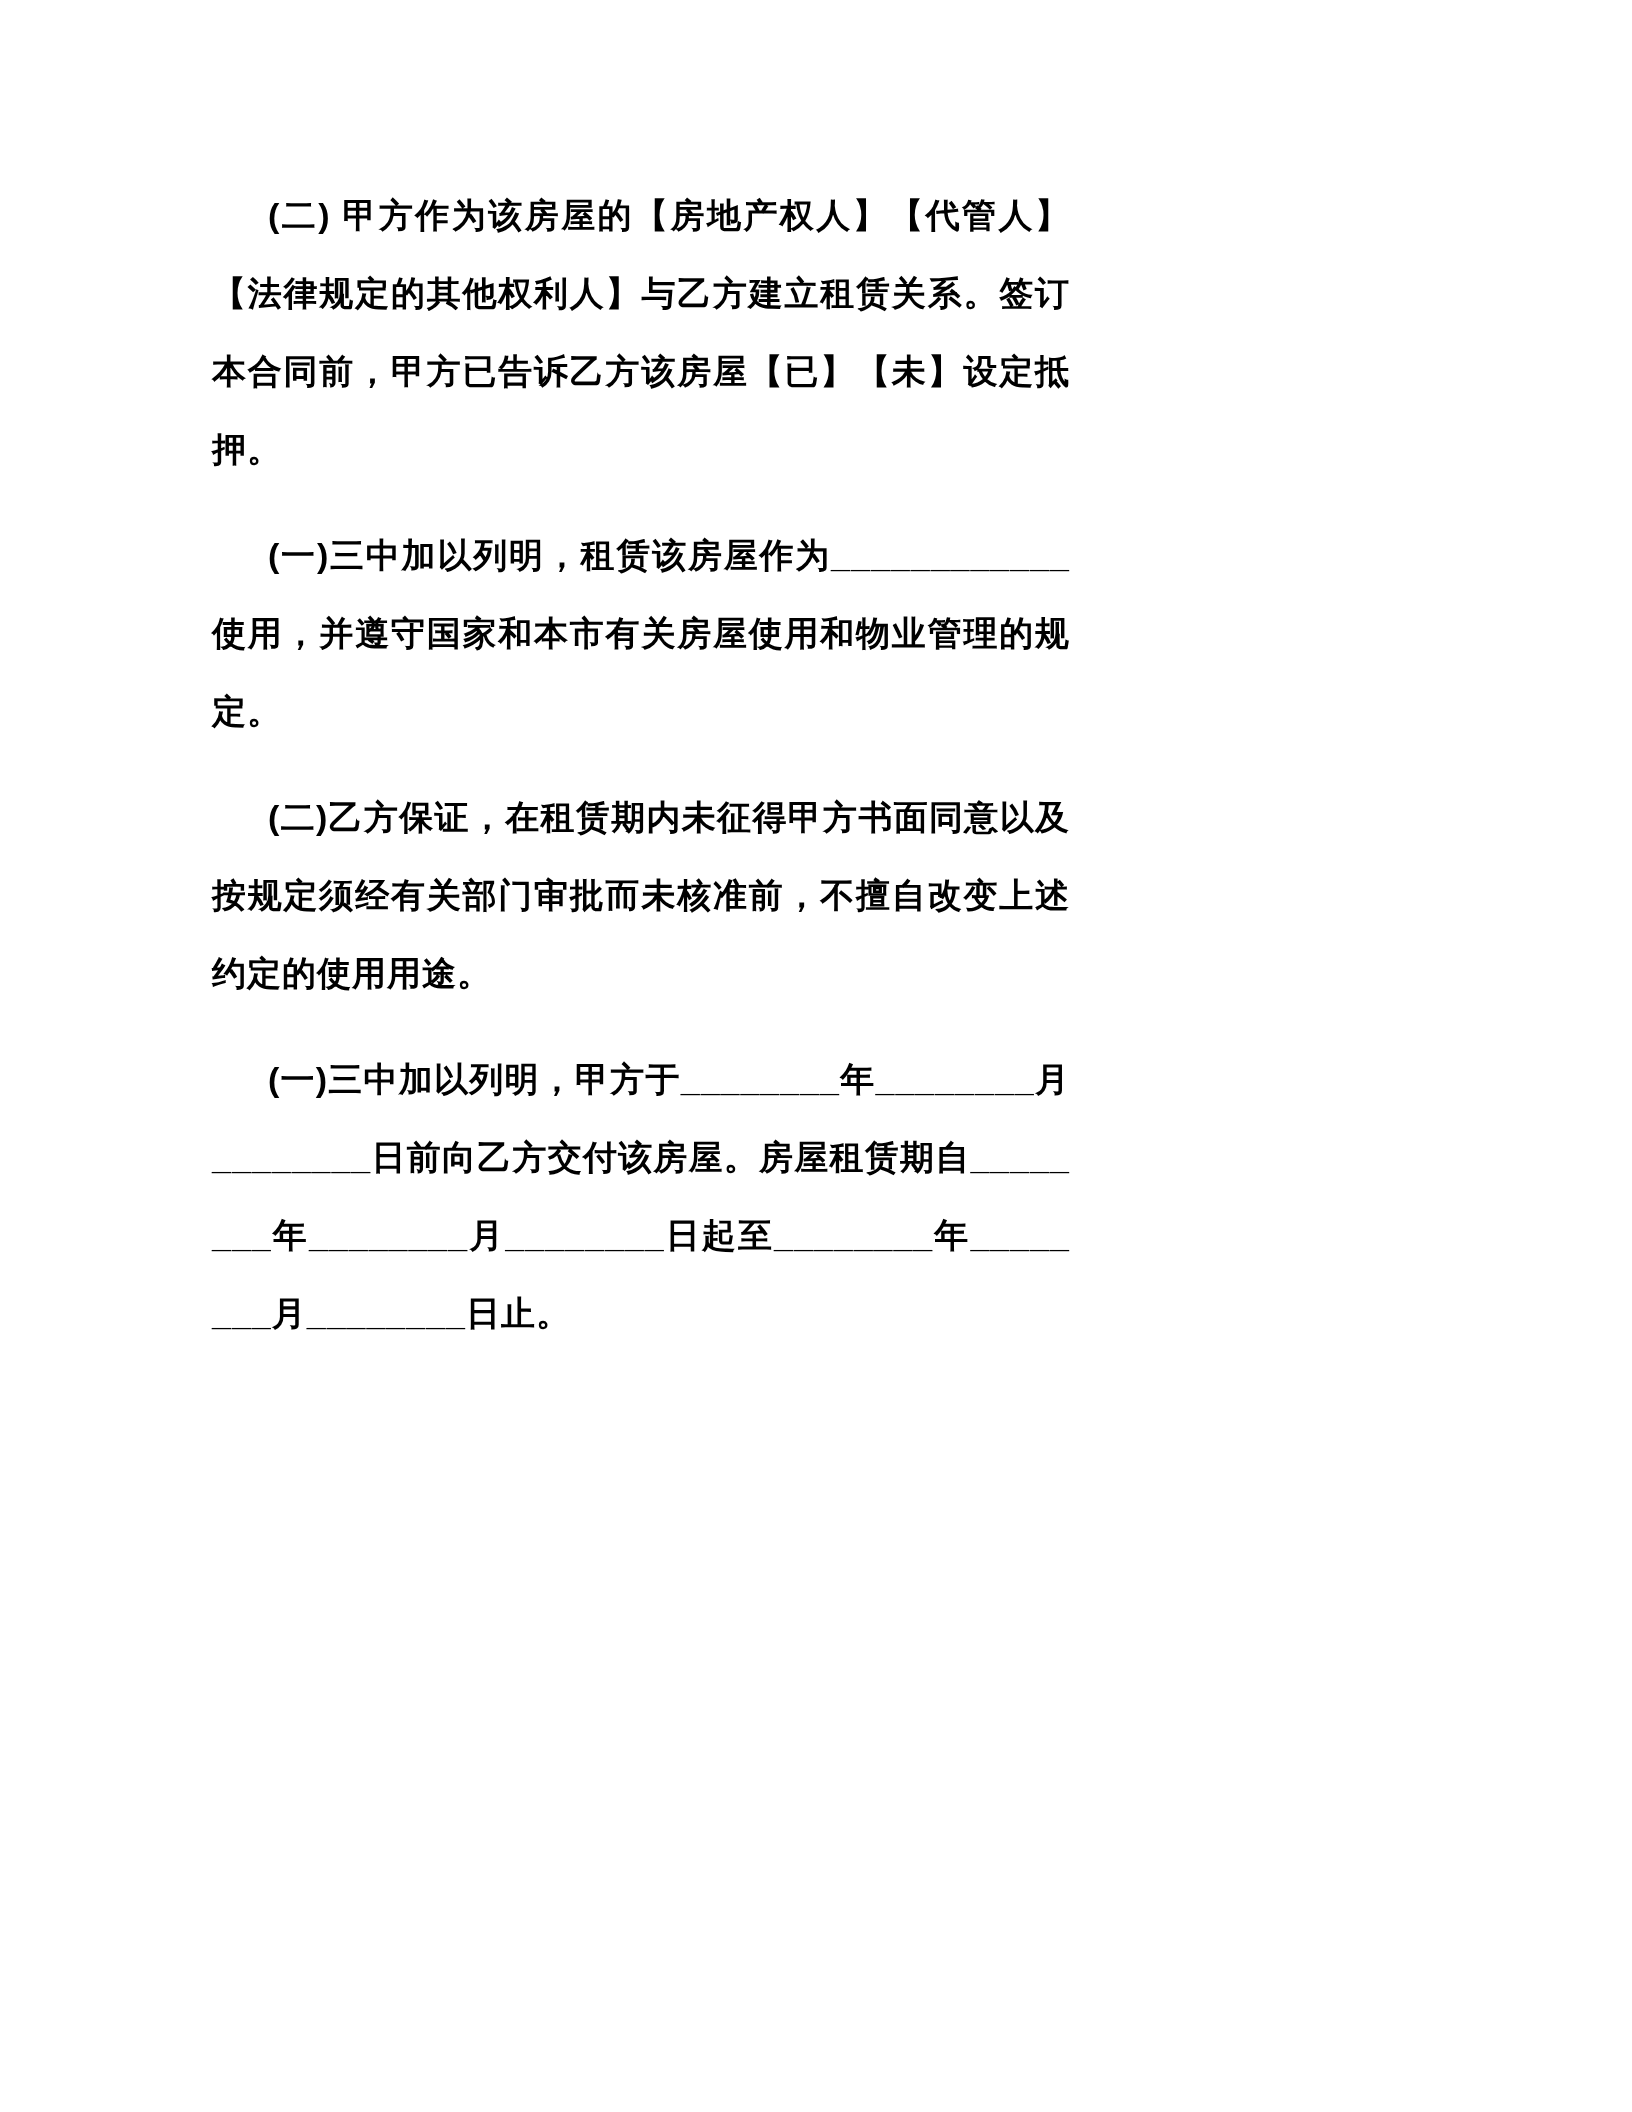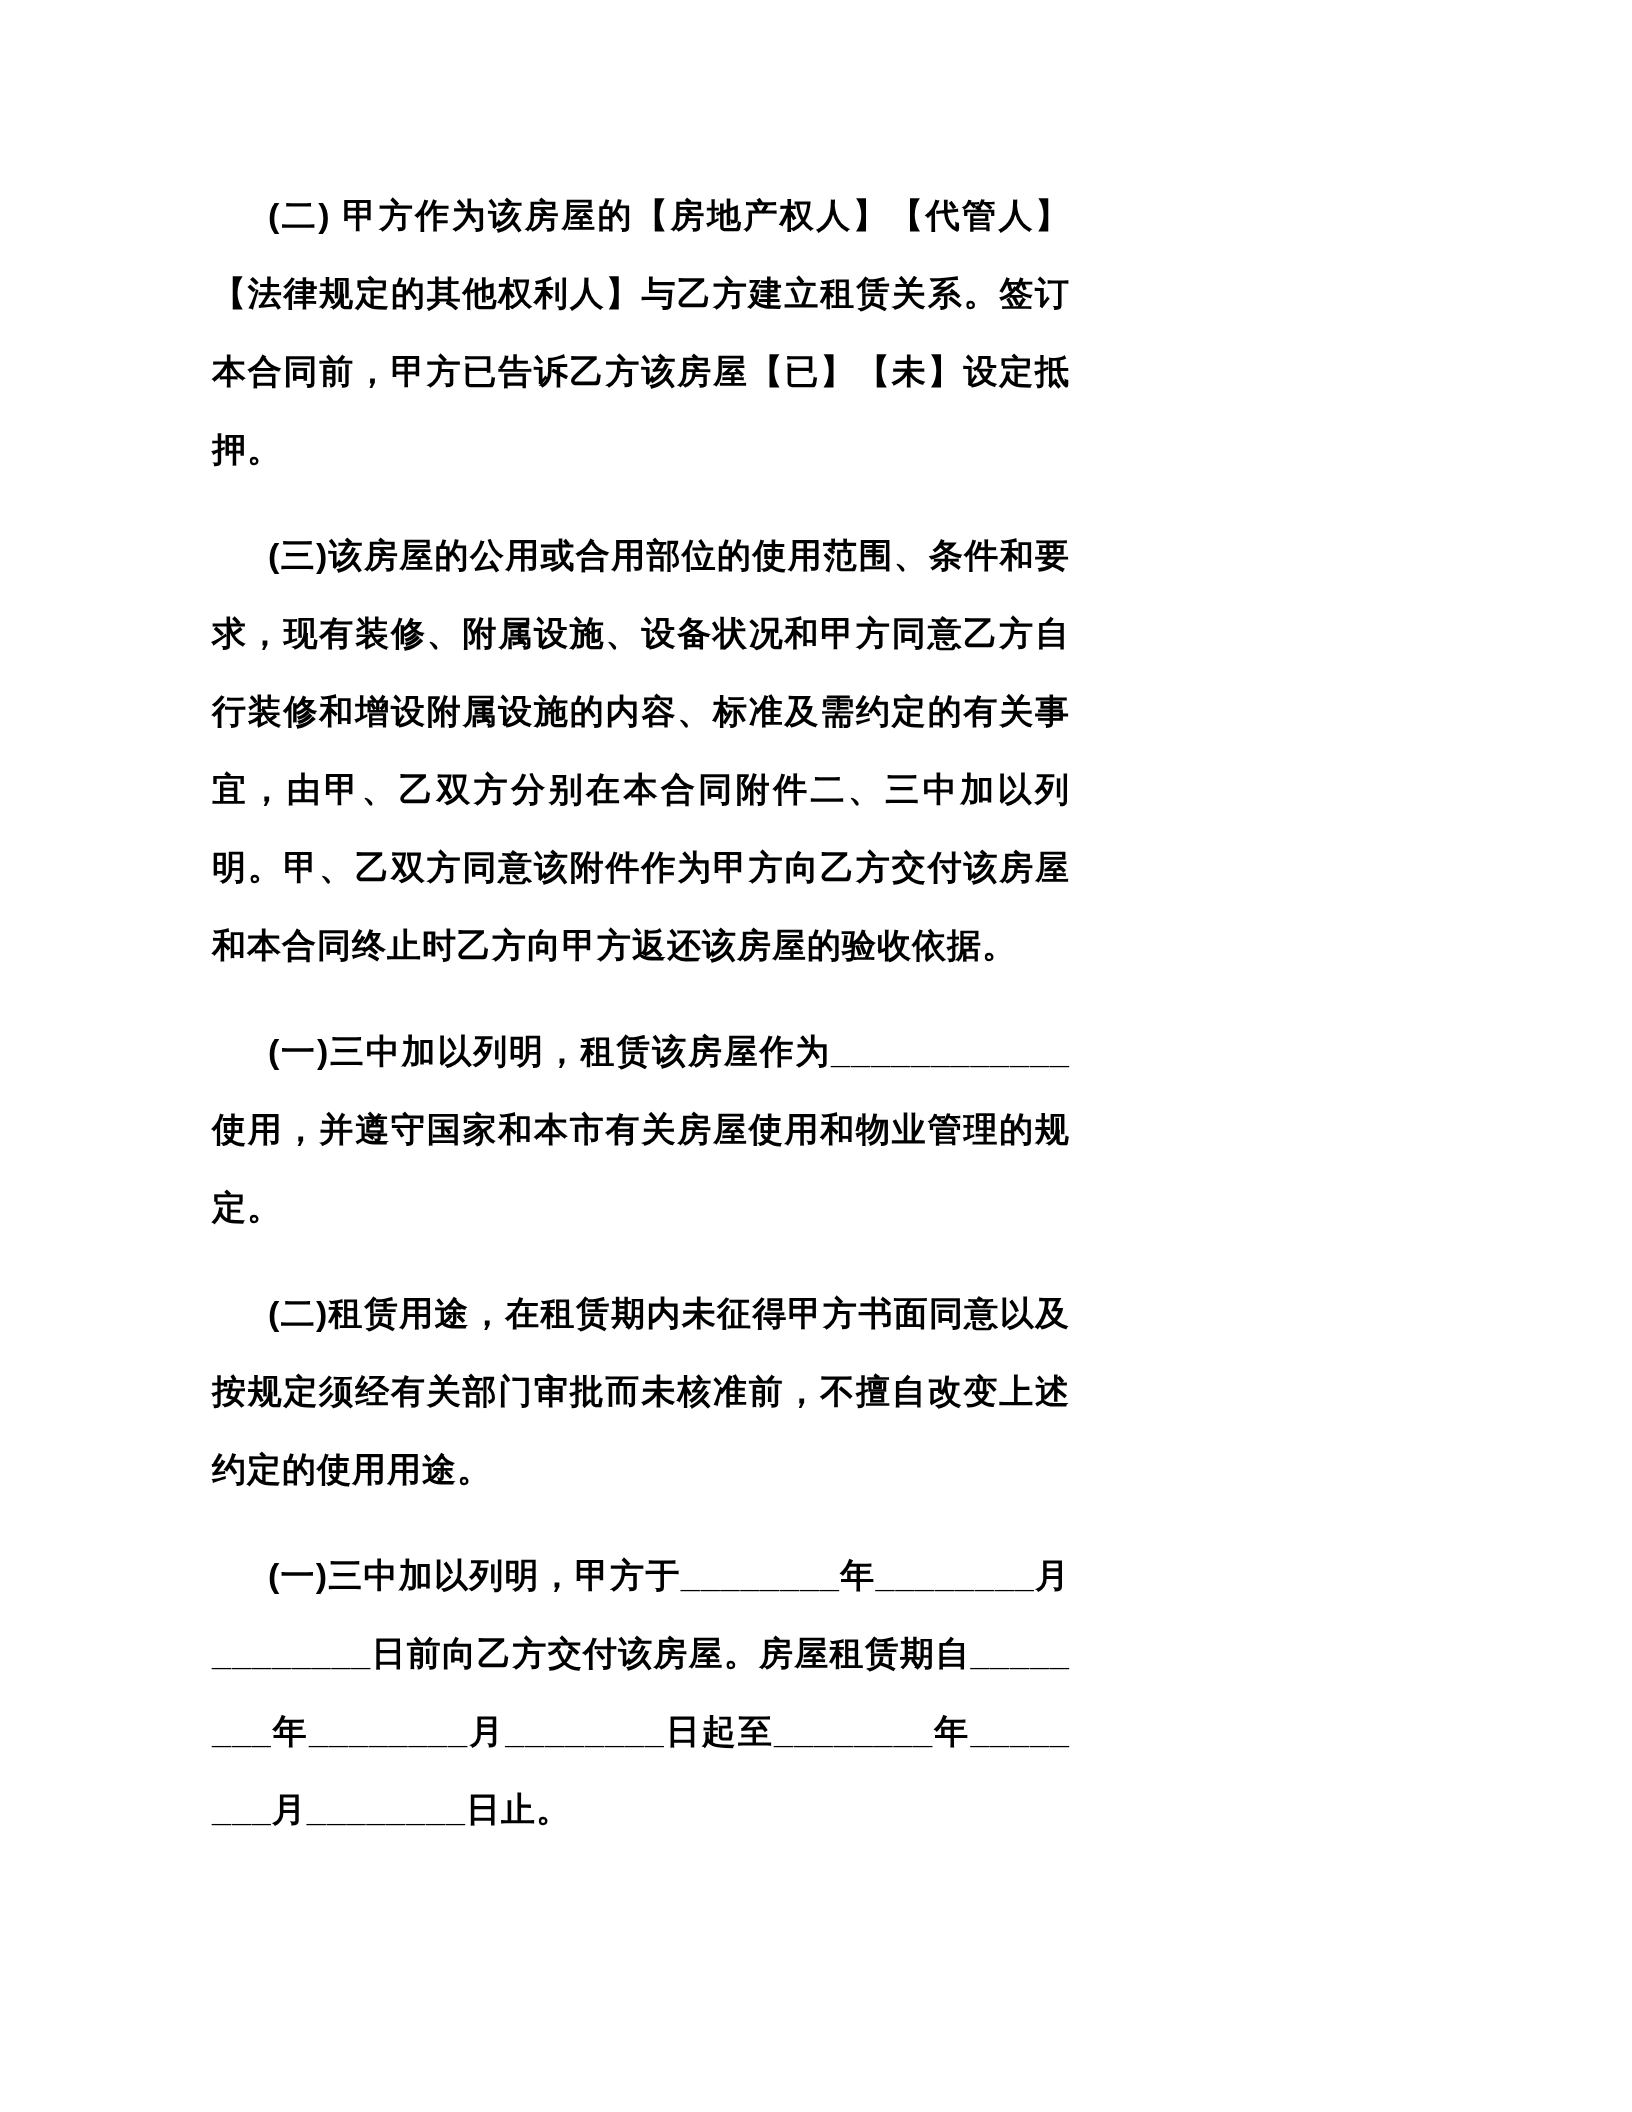--- a/index.html
+++ b/index.html
@@ -37,18 +37,17 @@
   .para.heading {
     text-align: left;
   }
 </style>
 </head>
 <body>
 
 <div class="page">
   <div class="content" id="paragraphs">
       <p class="para">(二) 甲方作为该房屋的【房地产权人】【代管人】【法律规定的其他权利人】与乙方建立租赁关系。签订本合同前，甲方已告诉乙方该房屋【已】【未】设定抵押。</p>
-      <p class="para">(三)该房屋的公用或合用部位的使用范围、条件和要求，现有装修、附属设施、设备状况和甲方同意乙方自行装修和增设附属设施的内容、标准及需约定的有关事宜，由甲、乙双方分别在本合同附件二、三中加以列明。甲、乙双方同意该附件作为甲方向乙方交付该房屋和本合同终止时乙方向甲方返还该房屋的验收依据。</p>
       <p class="para">(一)三中加以列明，租赁该房屋作为____________使用，并遵守国家和本市有关房屋使用和物业管理的规定。</p>
-      <p class="para">(二)租赁用途，在租赁期内未征得甲方书面同意以及按规定须经有关部门审批而未核准前，不擅自改变上述约定的使用用途。</p>
+      <p class="para">(二)乙方保证，在租赁期内未征得甲方书面同意以及按规定须经有关部门审批而未核准前，不擅自改变上述约定的使用用途。</p>
       <p class="para">(一)三中加以列明，甲方于________年________月________日前向乙方交付该房屋。房屋租赁期自________年________月________日起至________年________月________日止。</p>
     </div>
 </div>
 
 </body></html>

